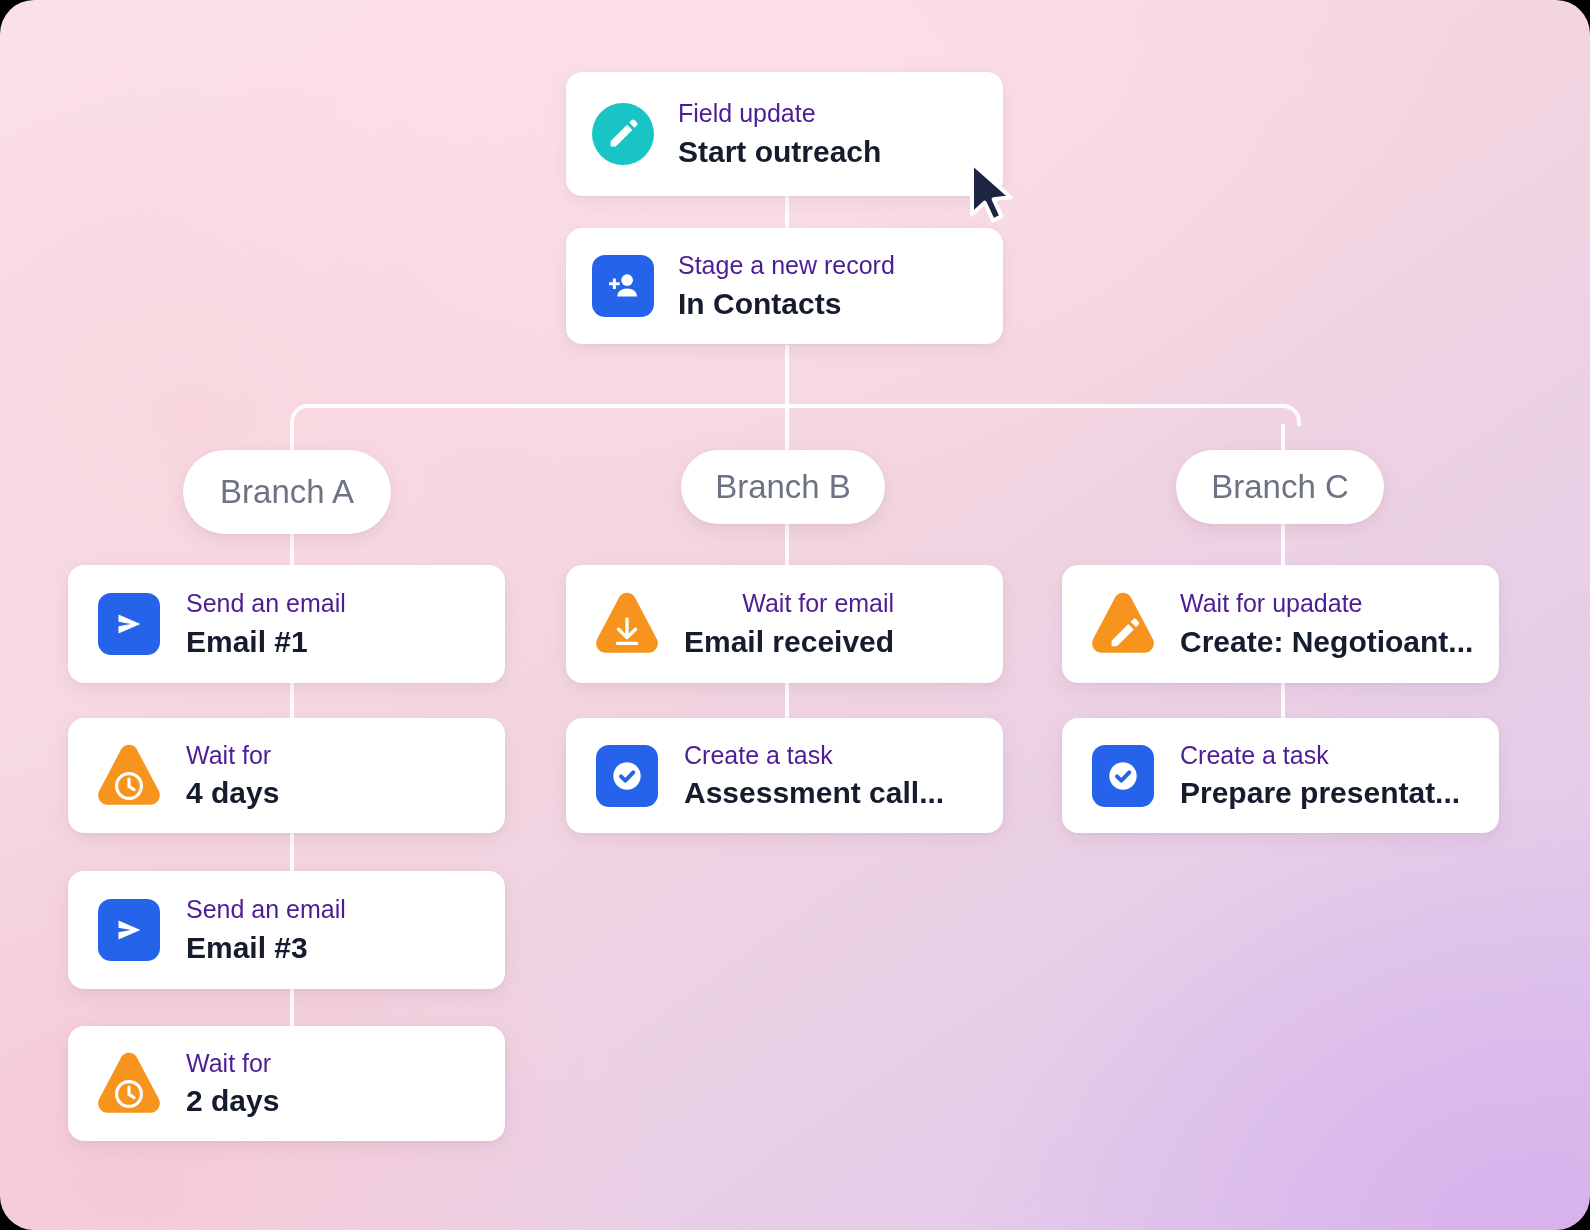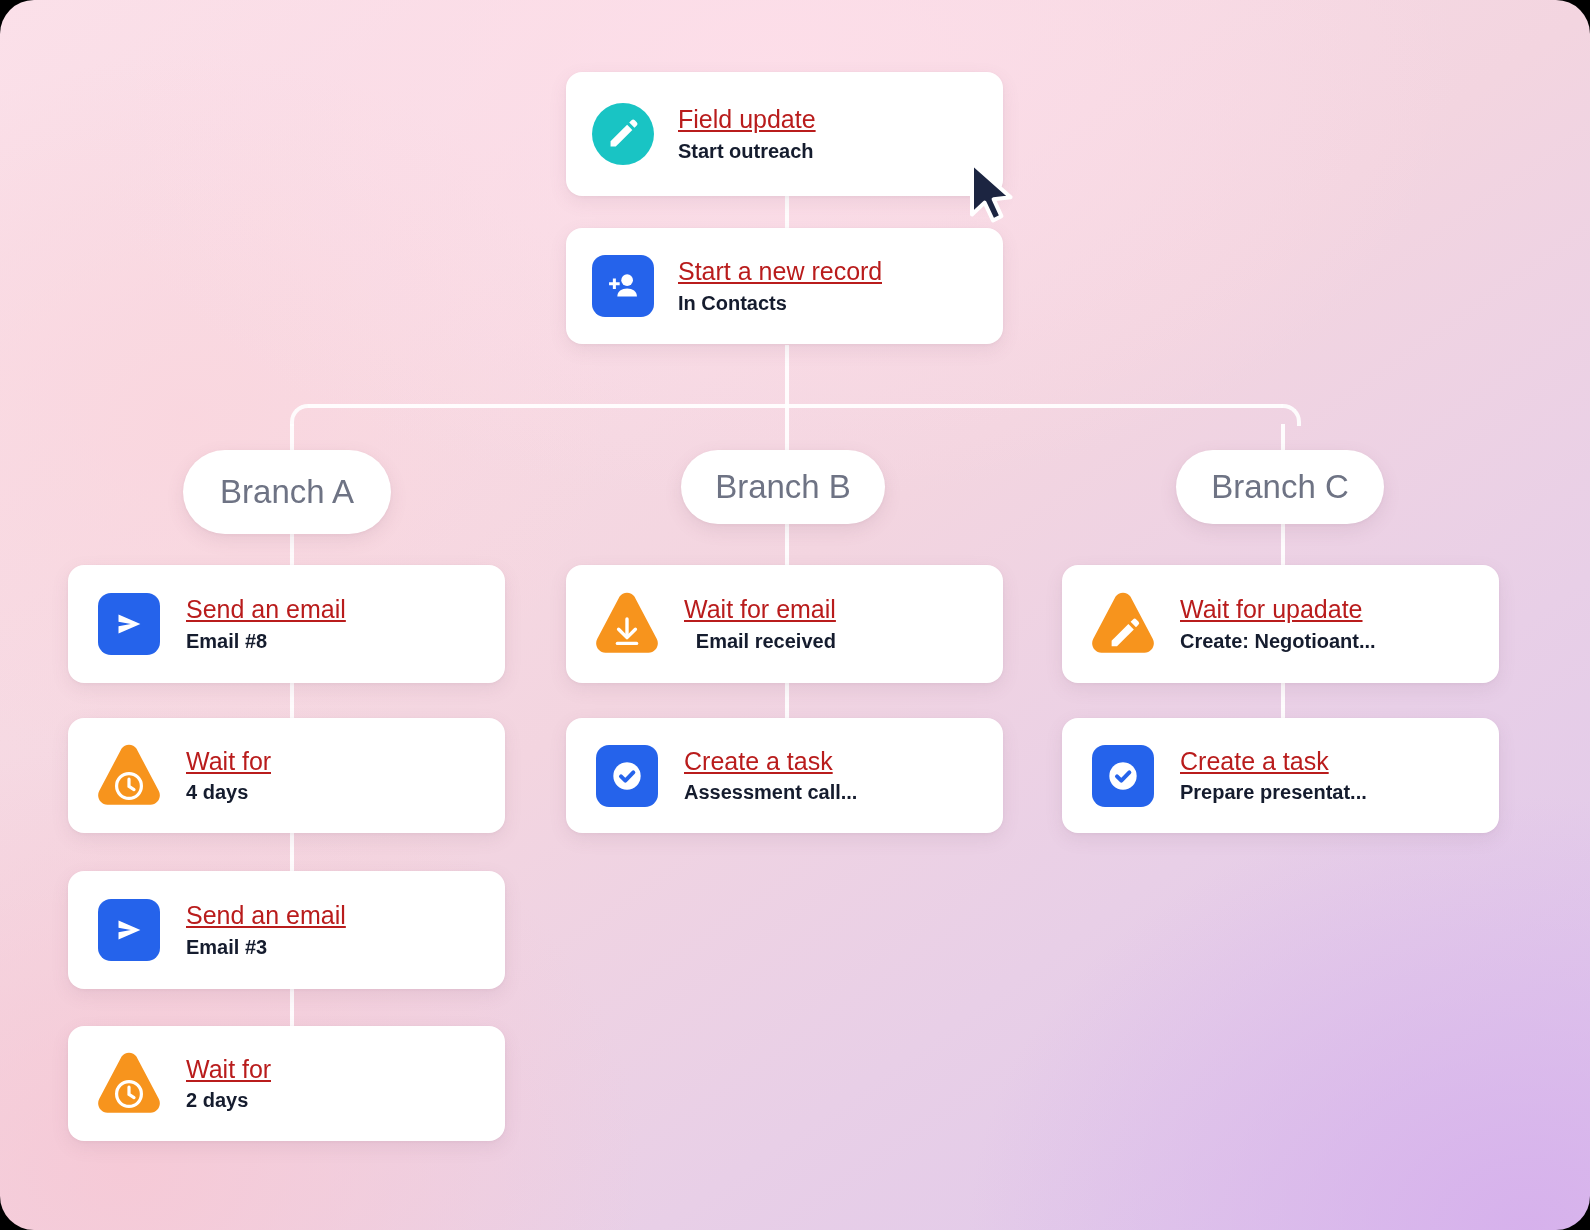--- a/index.html
+++ b/index.html
@@ -63,29 +63,28 @@
     justify-content: center;
   }
   .card-text {
     display: flex;
     flex-direction: column;
     justify-content: center;
     overflow: hidden;
     min-width: 0;
   }
   .card-sub {
-    color: #b91c1c;
+    color: #4c1d95;
     font-size: 25px;
     line-height: 1.22;
     white-space: nowrap;
-    text-decoration: underline;
   }
   .card-title {
     color: #151c2e;
-    font-size: 20px;
+    font-size: 30px;
     font-weight: bold;
     line-height: 1.24;
     white-space: nowrap;
     margin-top: 4px;
   }
 
   
   .pill {
     position: absolute;
     background: #ffffff;
@@ -148,21 +147,21 @@
 
   <div class="card" style="left:566px; top:228px; width:437px; height:116px; padding:0 26px;">
     <span class="card-icon ic-rounded" style="width:62px; height:62px; background:#2563eb;">
       <svg width="38" height="38" viewBox="0 0 24 24" fill="#ffffff" aria-hidden="true">
         <circle cx="14.6" cy="8.3" r="3.7"></circle>
         <path d="M8.4 18.6c0-3.1 2.8-5 6.2-5s6.2 1.9 6.2 5z"></path>
         <path d="M5.6 7.2h1.9v2.4h2.4v1.9H7.5v2.4H5.6v-2.4H3.2V9.6h2.4z"></path>
       </svg>
     </span>
     <span class="card-text" style="margin-left:24px;">
-      <span class="card-sub">Start a new record</span>
+      <span class="card-sub">Stage a new record</span>
       <span class="card-title">In Contacts</span>
     </span>
   </div>
 
   <div class="pill" style="left:183px; top:450px; width:208px; height:84px;">
     <span>Branch A</span>
   </div>
   <div class="pill" style="left:1176px; top:450px; width:208px; height:74px;">
     <span>Branch C</span>
   </div>
@@ -171,21 +170,21 @@
   </div>
 
   <div class="card" style="left:68px; top:565px; width:437px; height:118px; padding:0 30px;">
     <span class="card-icon ic-rounded" style="width:62px; height:62px; background:#2563eb;">
       <svg width="36" height="36" viewBox="0 0 24 24" fill="#ffffff" aria-hidden="true">
         <path d="M5 5.6 19.6 12 5 18.4v-4.9l8.2-1.5L5 10.5z"></path>
       </svg>
     </span>
     <span class="card-text" style="margin-left:26px;">
       <span class="card-sub">Send an email</span>
-      <span class="card-title">Email #8</span>
+      <span class="card-title">Email #1</span>
     </span>
   </div>
 
   <div class="card" style="left:68px; top:718px; width:437px; height:115px; padding:0 26px;">
     <span class="card-icon ic-tri" style="width:70px; height:66px;">
       <svg width="70" height="66" viewBox="0 0 70 66" aria-hidden="true">
         <path d="M27.6 5.6a9 9 0 0 1 14.8 0l22.3 42.1c3.4 6.4-1.1 14-8.2 14H13.5c-7.1 0-11.6-7.6-8.2-14z" fill="#f7941d"></path>
         <circle cx="35" cy="43" r="12.4" fill="none" stroke="#ffffff" stroke-width="3.2"></circle>
         <path d="M35 36.2V43.4l5 3.2" fill="none" stroke="#ffffff" stroke-width="3.2" stroke-linecap="round"></path>
       </svg>

